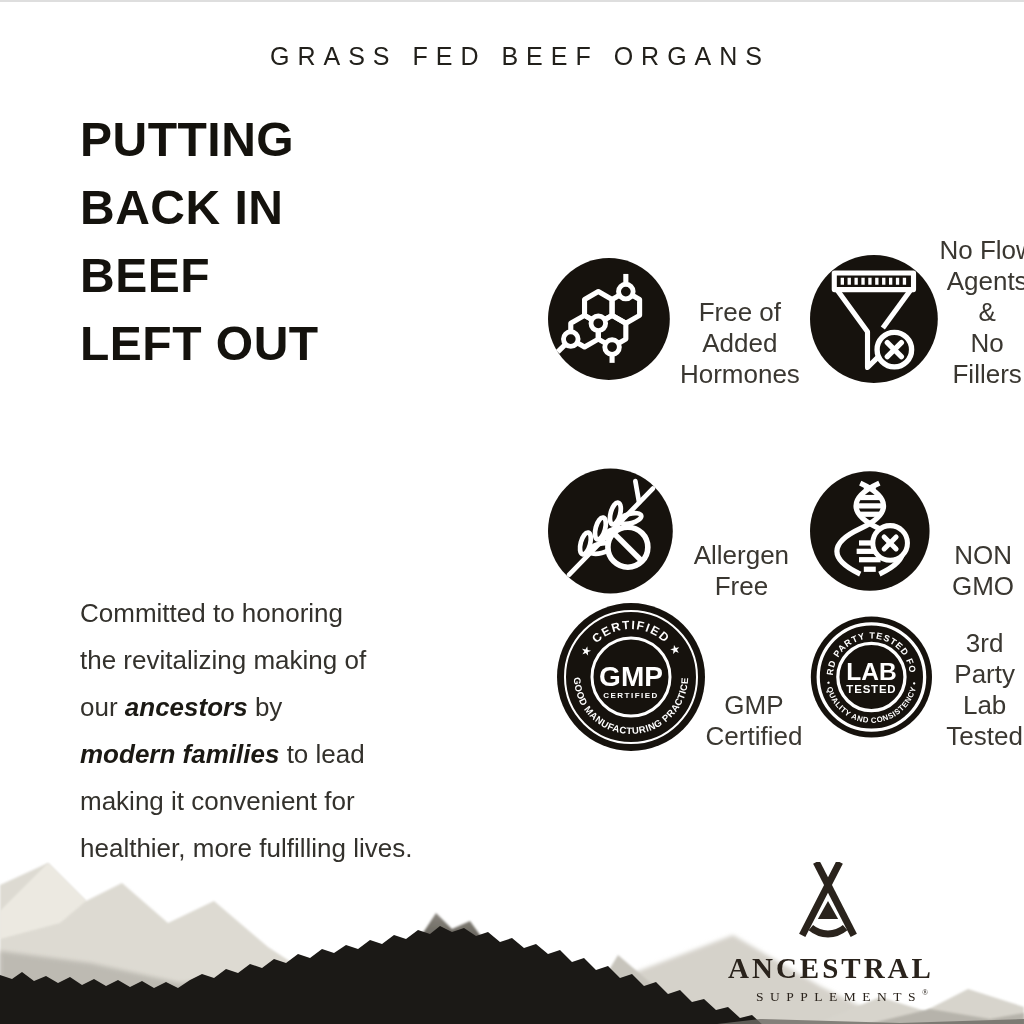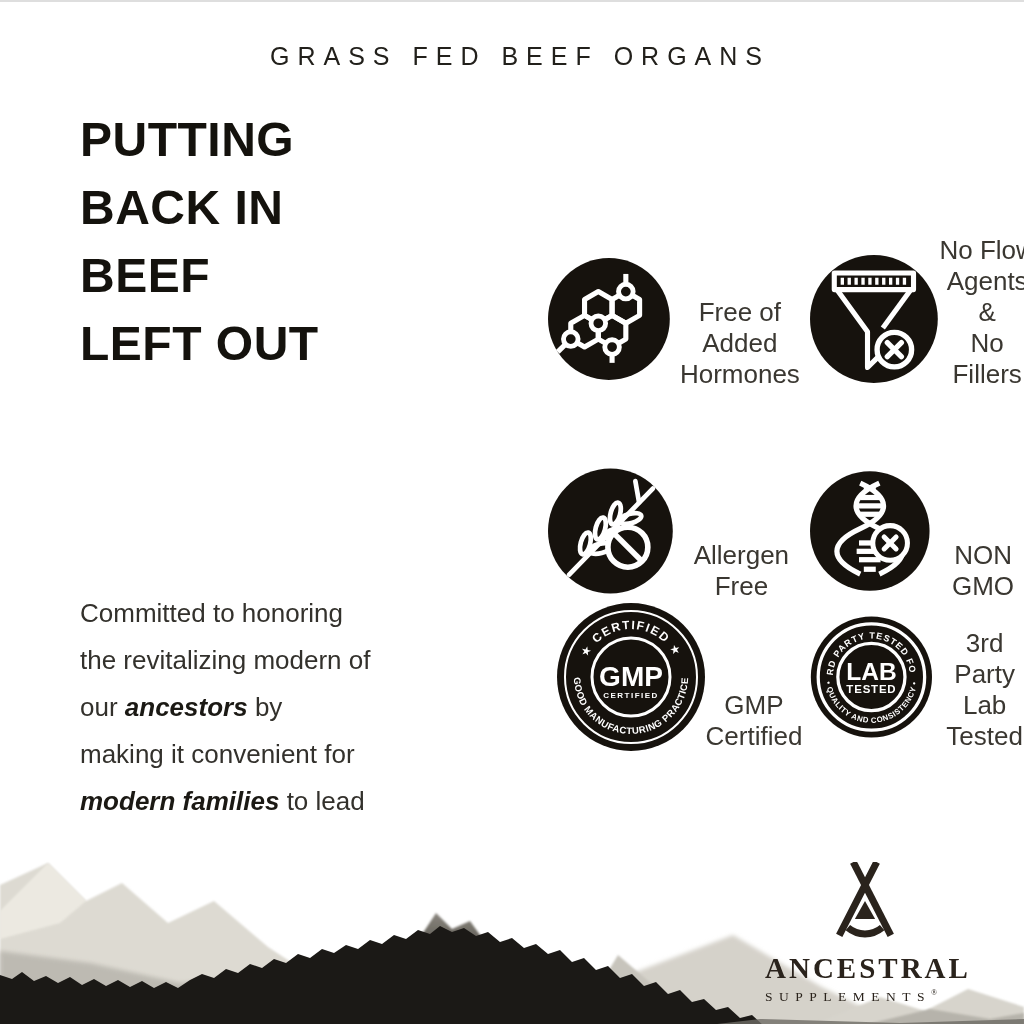--- a/index.html
+++ b/index.html
@@ -17,21 +17,21 @@
 
   .features{position:absolute;left:548px;top:113px;width:425px;display:grid;
             grid-template-columns:1fr 1fr;grid-template-rows:275px 212px auto;justify-items:center;}
   .feature{display:flex;align-items:flex-end;}
   .badge{width:142px;height:142px;display:block;}
   .sealsvg{width:150px;height:150px;display:block;}
   .feature-label{margin-top:18px;font-size:26px;line-height:31px;color:#3a3731;text-align:center;}
   .feature-label div:empty{display:none;}
   .seal-label{margin-top:15px;}
 
-  .logo{position:absolute;left:765px;top:860px;width:200px;text-align:left;color:#2a231c;}
+  .logo{position:absolute;left:728px;top:860px;width:200px;text-align:right;color:#2a231c;}
   .logo-mark{display:block;margin:0 auto;width:78px;height:86px;}
   .logo-brand{font-family:"Liberation Serif","DejaVu Serif",serif;font-weight:bold;
               font-size:29px;letter-spacing:3px;margin-top:4px;}
   .logo-sub{font-family:"Liberation Serif","DejaVu Serif",serif;font-size:13.5px;
             letter-spacing:6.5px;margin-top:3px;}
   .logo-sub sup{font-size:8px;letter-spacing:0;}
 
   .mountains{position:absolute;left:0;bottom:0;width:1024px;height:175px;display:block;}
 </style>
 </head>
@@ -43,24 +43,25 @@
 
   <div class="headline">
     <div>PUTTING</div>
     <div>BACK IN</div>
     <div>BEEF</div>
     <div>LEFT OUT</div>
   </div>
 
   <div class="paragraph">
     <div><span>Committed to honoring</span><span class="em"></span><span></span></div>
-    <div><span>the revitalizing modern of</span><span class="em"></span><span></span></div>
+    <div><span>the revitalizing making of</span><span class="em"></span><span></span></div>
     <div><span>our </span><span class="em">ancestors</span><span> by</span></div>
+    <div><span></span><span class="em">modern families</span><span> to lead</span></div>
     <div><span>making it convenient for</span><span class="em"></span><span></span></div>
-    <div><span></span><span class="em">modern families</span><span> to lead</span></div>
+    <div><span>healthier, more fulfilling lives.</span><span class="em"></span><span></span></div>
   </div>
 
   <div class="features">
 
     <div class="feature">
       <svg class="badge" viewBox="0 0 100 100">
         <circle cx="50" cy="50" r="50" fill="#16120d"></circle>
         <g stroke="#ffffff" stroke-width="4.2" fill="none" stroke-linejoin="round">
           <polygon points="30,47 41.3,53.5 41.3,66.5 30,73 18.7,66.5 18.7,53.5"></polygon>
           <polygon points="52.6,47 63.9,53.5 63.9,66.5 52.6,73 41.3,66.5 41.3,53.5"></polygon>

